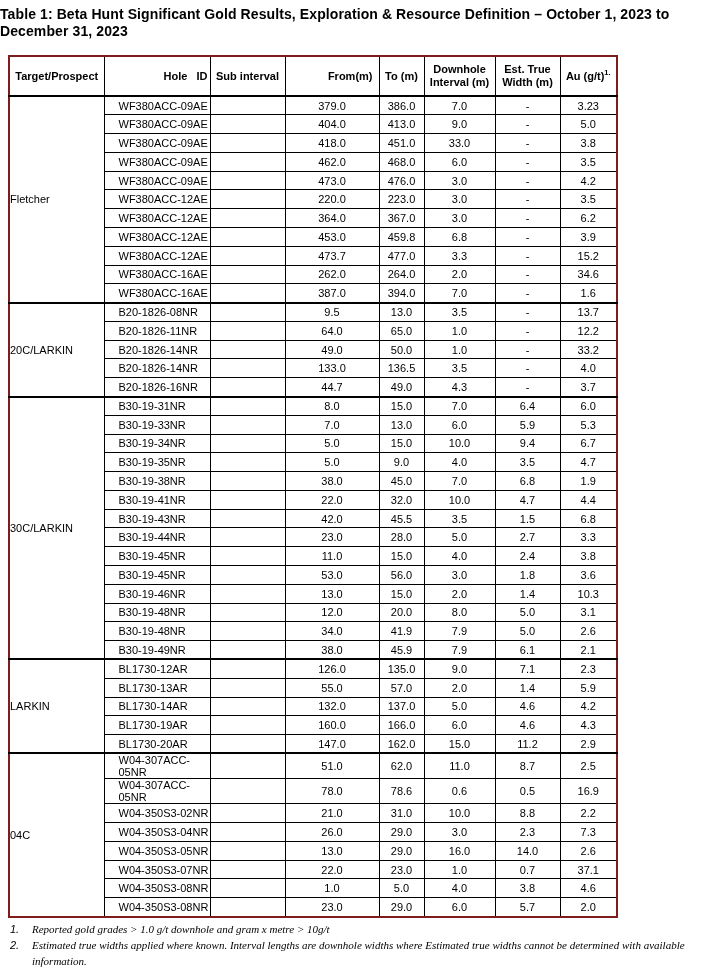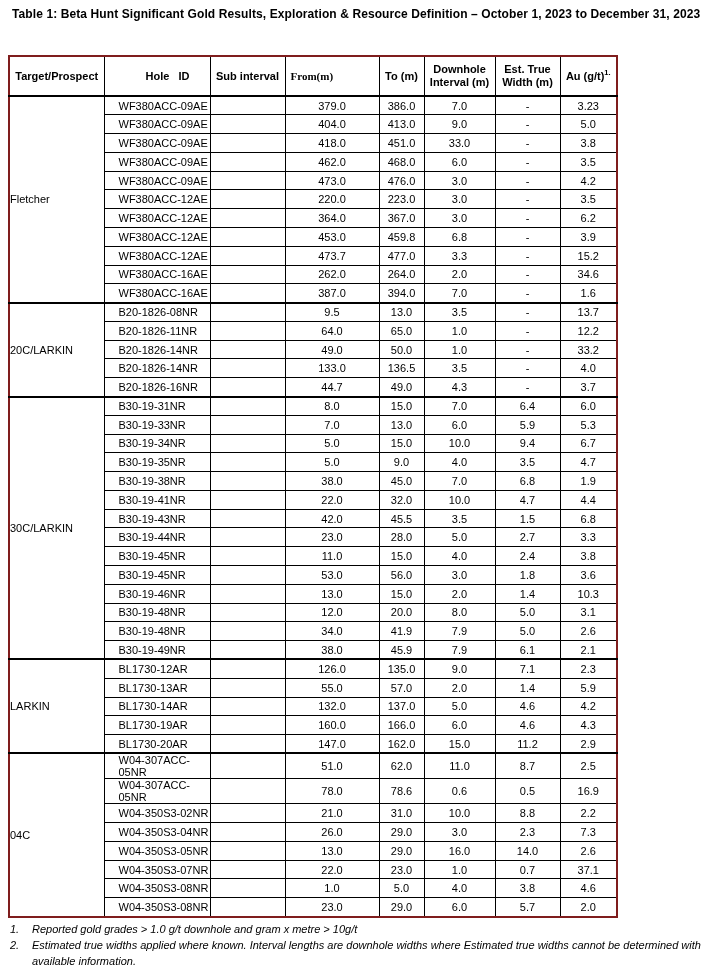--- a/index.html
+++ b/index.html
@@ -5,22 +5,22 @@
   * { margin: 0; padding: 0; box-sizing: border-box; }
   html, body { background: #ffffff; }
   body {
     width: 725px; height: 971px;
     font-family: "Liberation Sans", "DejaVu Sans", sans-serif;
     color: #000000;
     position: relative;
     overflow: hidden;
   }
   .page-title {
-    position: absolute; left: 12px; top: 6px; width: 714px;
-    font-size: 12px; font-weight: 700; line-height: 17px;
+    position: absolute; left: 0; top: 6px; width: 714px;
+    font-size: 14px; font-weight: 700; line-height: 17px;
     letter-spacing: 0.1px;
   }
   table.results {
     position: absolute; left: 8px; top: 55px;
     border-collapse: collapse; table-layout: fixed;
     border: 2px solid #7f1d1d;
     font-size: 11px;
   }
   col.cw0 { width: 95px; }
   col.cw1 { width: 106px; }
@@ -29,43 +29,42 @@
   col.cw4 { width: 45px; }
   col.cw5 { width: 71px; }
   col.cw6 { width: 65px; }
   col.cw7 { width: 57px; }
   th, td { border: 1px solid #000000; overflow: hidden; }
   thead th {
     height: 40px; font-weight: 700; font-size: 11px; line-height: 13px;
     text-align: center; vertical-align: middle; background: #ffffff;
     padding: 2px 2px;
   }
-  th.th-hole { text-align: center; padding-left: 23px; white-space: pre; }
+  th.th-hole { text-align: right; padding-left: 23px; white-space: pre; }
   th.th-justify { padding: 0; }
   th.th-justify .jwrap {
-    display: flex; justify-content: flex-start; align-items: center;
-    padding: 0 16px 0 5px;
-    font-family: Liberation Serif, serif;
+    display: flex; justify-content: flex-end; align-items: center;
+    padding: 0 6px 0 5px;
   }
   th sup { font-size: 7.5px; vertical-align: super; line-height: 0; }
   tbody td {
     height: 18.79px; padding: 0; vertical-align: middle;
     line-height: 12px;
   }
   td.td-target { text-align: left; }
   td.td-hole { text-align: left; padding-left: 14px; }
   td.td-num { text-align: center; }
   tr.group-first td { border-top: 2px solid #000000; }
   .footnotes {
     position: absolute; left: 10px; top: 921px; width: 708px;
     font-size: 11px; font-style: italic; line-height: 16px;
   }
   .footnote { display: flex; }
   .fn-num { width: 22px; flex-shrink: 0; }
-  .fn-text { flex: 1; }
+  .fn-text { flex: 1; font-family: Liberation Serif, serif; }
 </style>
 </head>
 <body>
 
 <div class="page-title">Table 1: Beta Hunt Significant Gold Results, Exploration &amp; Resource Definition – October 1, 2023 to December 31, 2023</div>
 
 <table class="results">
   <colgroup>
     <col class="cw0">
       <col class="cw1">

